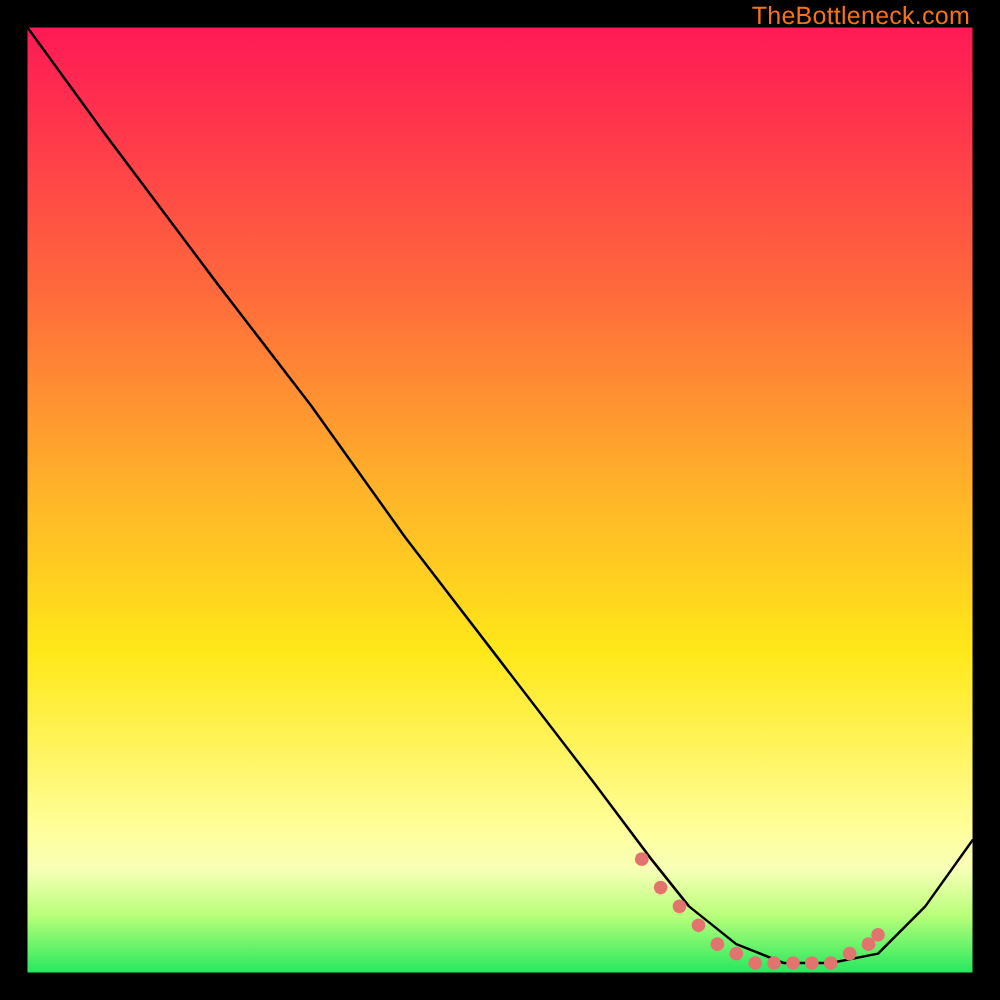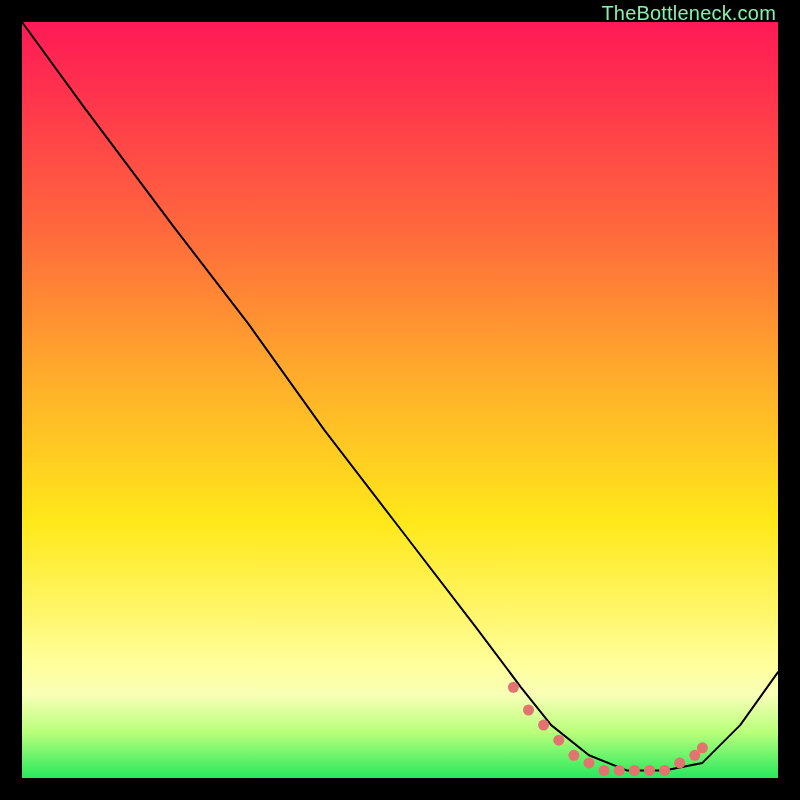--- a/index.html
+++ b/index.html
@@ -35,21 +35,21 @@
       #ffff9d 85%,
       #f8ffb6 89%,
       #b8ff7a 94%,
       #27e85e 100%
     );
   }
   .watermark {
     position: absolute;
     top: 2px;
     right: 24px;
-    color: #86efac;
+    color: #f97316;
     font-size: 20px;
     font-weight: 400;
     letter-spacing: 0.2px;
     user-select: none;
     margin-left: 16px;
   }
   svg.curve {
     position: absolute;
     left: 0;
     top: 0;

